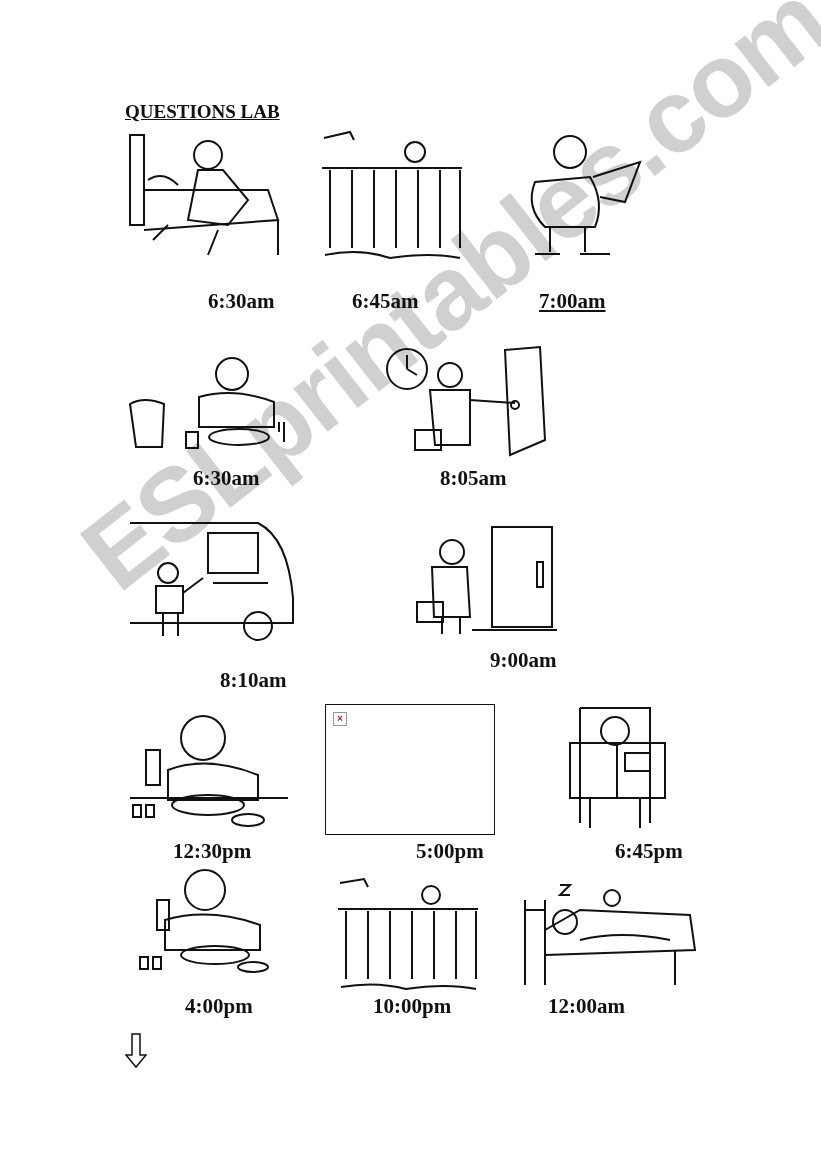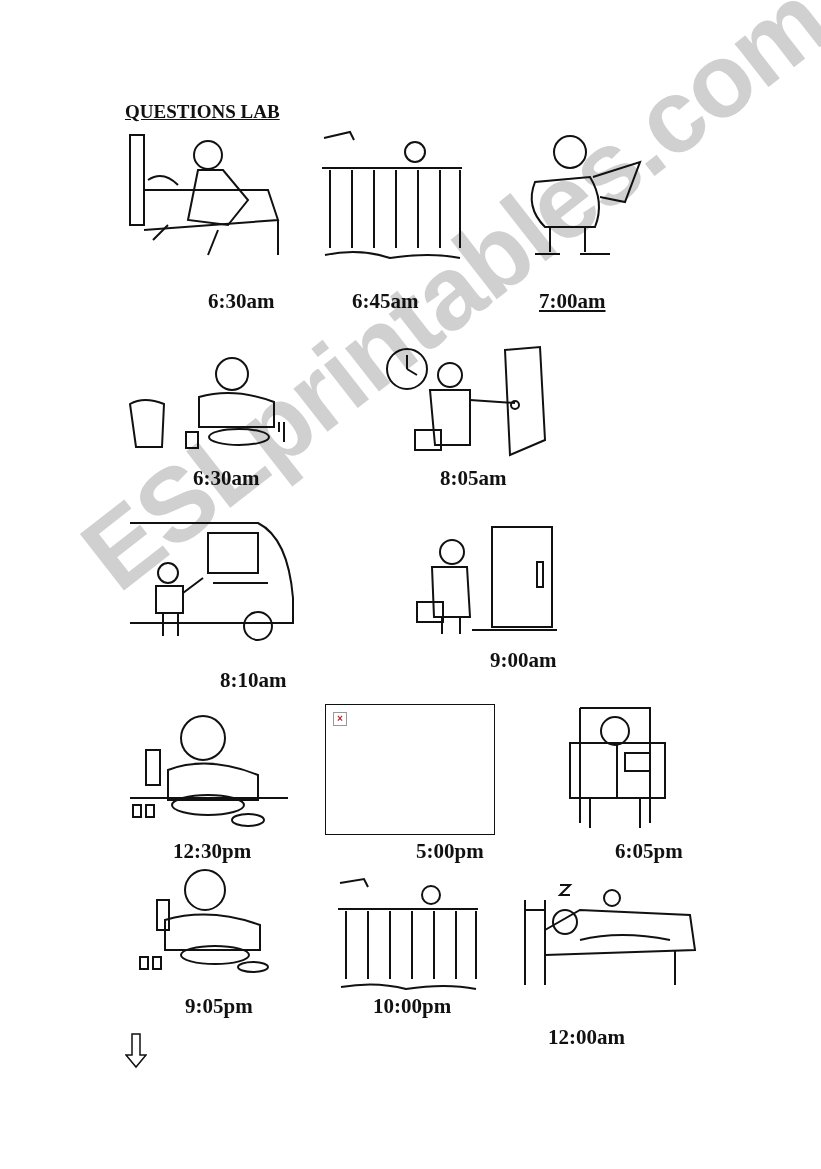--- a/index.html
+++ b/index.html
@@ -122,21 +122,21 @@
       <path d="M15 5 L85 5 L85 120 M15 5 L15 120"></path>
       <circle cx="50" cy="28" r="14"></circle>
       <path d="M5 40 L100 40 L100 95 L5 95 Z"></path>
       <path d="M52 40 L52 95"></path>
       <rect x="60" y="50" width="25" height="18"></rect>
       <path d="M25 95 L25 125 M75 95 L75 125"></path>
     </svg>
 </div>
 <div class="label" style="left:173px;top:839px;">12:30pm</div>
 <div class="label" style="left:416px;top:839px;">5:00pm</div>
-<div class="label" style="left:615px;top:839px;">6:05pm</div>
+<div class="label" style="left:615px;top:839px;">6:45pm</div>
 
 <div class="pic" style="left:135px;top:865px;width:160px;height:110px;">
   <svg viewBox="0 0 160 110" fill="none" stroke="#111" stroke-width="2">
       <circle cx="70" cy="25" r="20"></circle>
       <path d="M30 55 Q75 42 125 60 L125 85 L30 85 Z"></path>
       <rect x="22" y="35" width="12" height="30"></rect>
       <ellipse cx="80" cy="90" rx="34" ry="9"></ellipse>
       <ellipse cx="118" cy="102" rx="15" ry="5"></ellipse>
       <rect x="5" y="92" width="8" height="12"></rect>
       <rect x="18" y="92" width="8" height="12"></rect>
@@ -155,21 +155,21 @@
   <svg viewBox="0 0 178 108" fill="none" stroke="#111" stroke-width="2">
       <path d="M5 20 L5 105 M25 20 L25 105 M5 30 L25 30"></path>
       <circle cx="45" cy="42" r="12"></circle>
       <circle cx="92" cy="18" r="8"></circle>
       <path d="M25 50 L60 30 L170 35 L175 70 L25 75"></path>
       <path d="M60 60 Q100 50 150 60"></path>
       <path d="M155 70 L155 105"></path>
       <path d="M40 5 L50 5 L40 15 L50 15"></path>
     </svg>
 </div>
-<div class="label" style="left:185px;top:994px;">9:05pm</div>
+<div class="label" style="left:185px;top:994px;">4:00pm</div>
 <div class="label" style="left:373px;top:994px;">10:00pm</div>
-<div class="label" style="left:548px;top:994px;margin-top:31px;">12:00am</div>
+<div class="label" style="left:548px;top:994px;">12:00am</div>
 
 <div class="arrow">
   <svg width="22" height="36" viewBox="0 0 22 36" fill="#fff" stroke="#111" stroke-width="1.5">
       <path d="M7 1 L15 1 L15 22 L21 22 L11 34 L1 22 L7 22 Z"></path>
     </svg>
 </div>
 
 </body></html>

